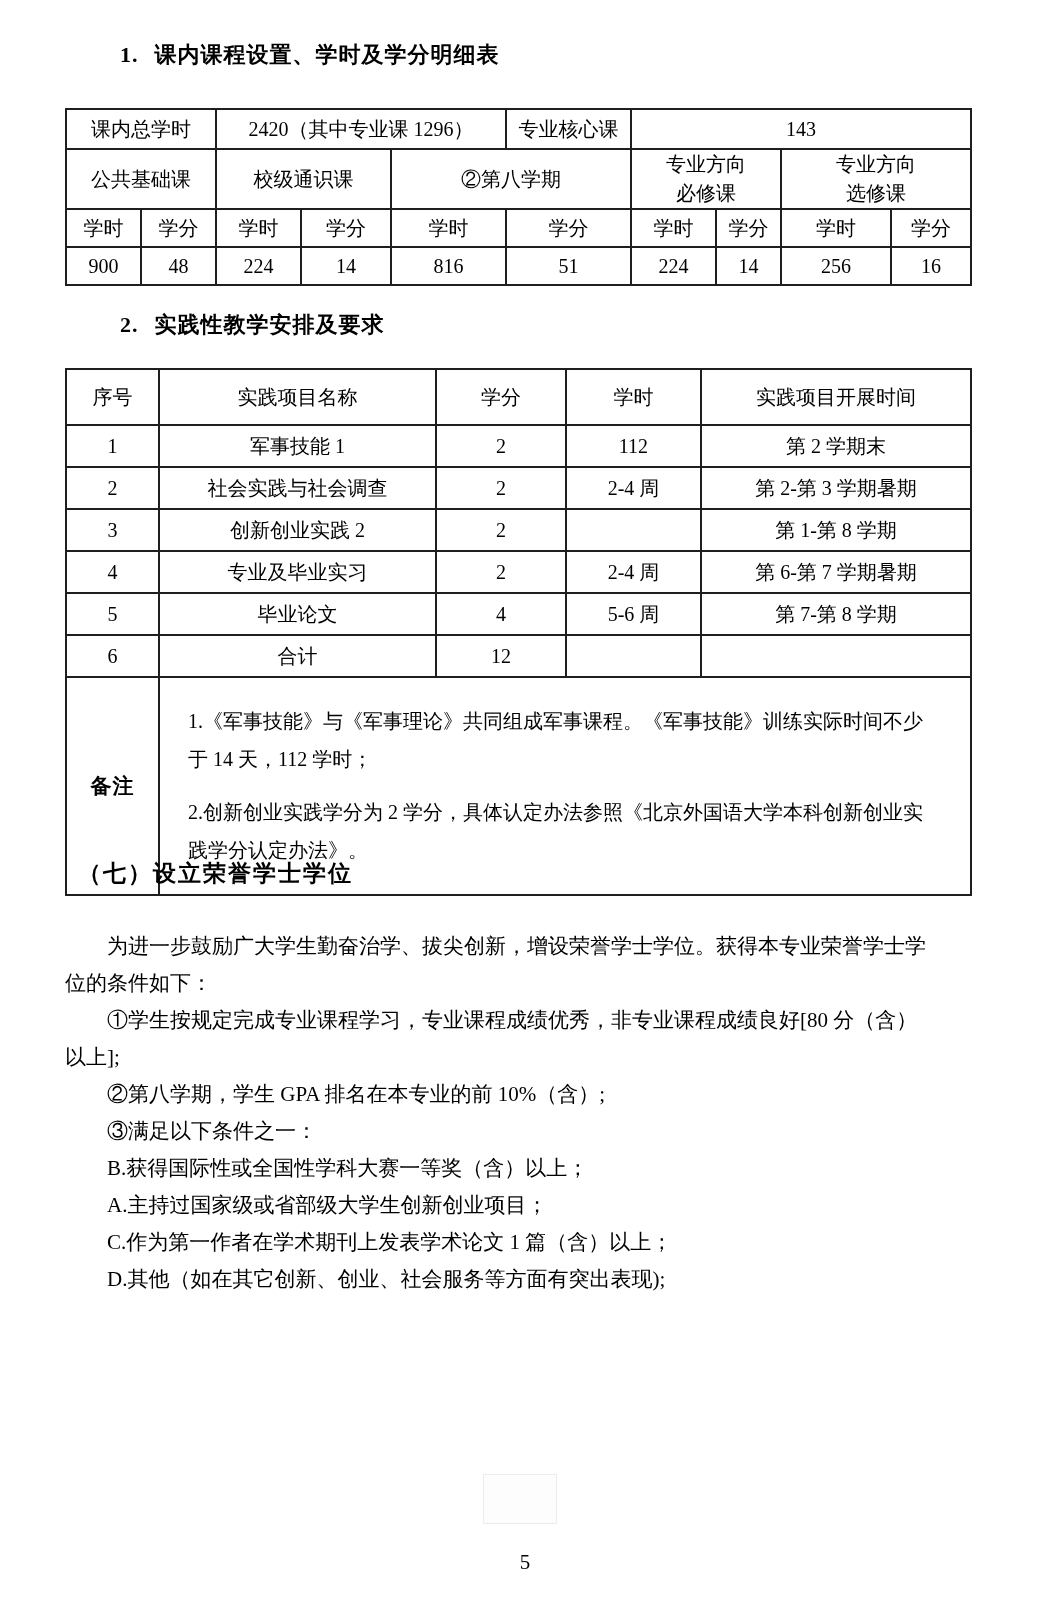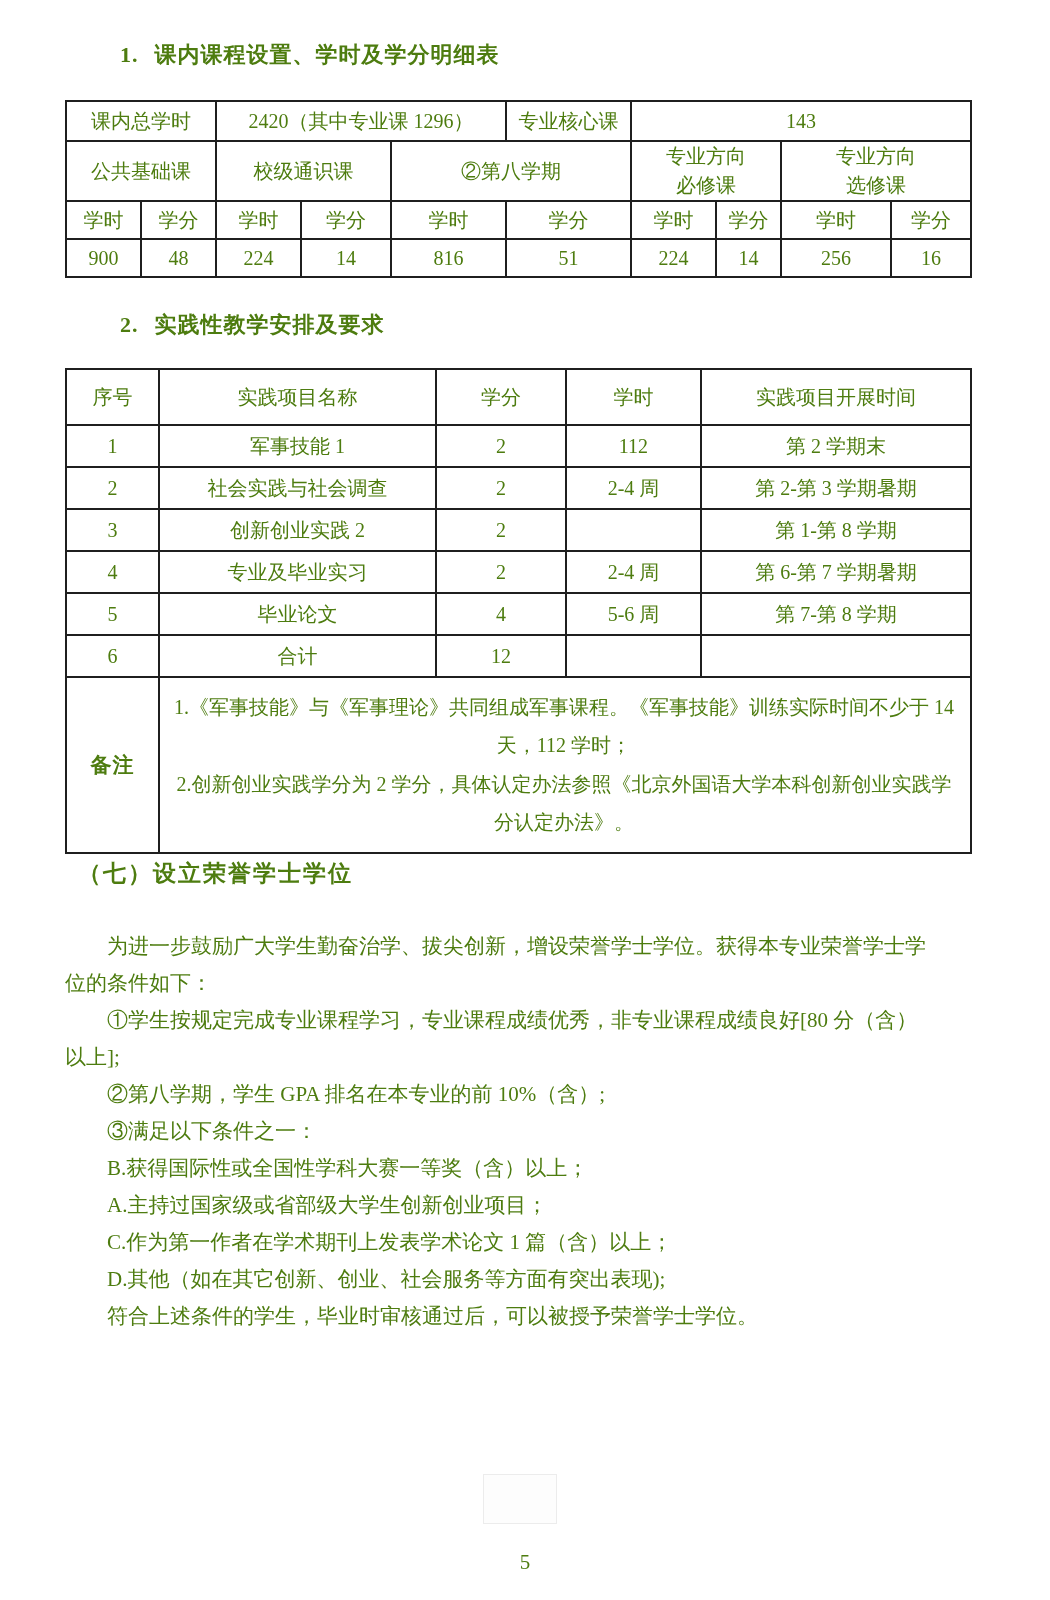--- a/index.html
+++ b/index.html
@@ -2,21 +2,21 @@
 <html><head>
 <meta charset="utf-8">
 <style>
   html,body{margin:0;padding:0;background:#ffffff;}
   .page{
     position:relative;
     width:1050px;height:1600px;
     margin:0 auto;
     background:#ffffff;
     font-family:"Liberation Serif","DejaVu Serif",serif;
-    color:#4d7c0f;
+    color:#000000;
     overflow:hidden;
   }
   .heading{
     position:absolute;
     font-weight:bold;
     font-size:22px;
     letter-spacing:1px;
     white-space:nowrap;
   }
   .heading .num{margin-right:16px;}
@@ -28,38 +28,38 @@
   td{
     border:2px solid #1f1f1f;
     text-align:center;
     vertical-align:middle;
     font-size:20px;
     padding:0 4px;
     overflow:hidden;
     white-space:pre-line;
     line-height:1.45;
   }
-  .table1{top:100px;width:905px;border-radius:11px;}
+  .table1{top:108px;width:905px;border-radius:11px;}
   .table1 .r1 td{height:38px;}
   .table1 .r2 td{height:58px;}
   .table1 .r3 td{height:36px;}
   .table1 .r4 td{height:36px;}
 
   .table2{top:368px;width:905px;}
   .table2 .hrow td{height:54px;}
   .table2 .drow td{height:40px;}
   .remark-label{font-weight:bold;font-size:21px;letter-spacing:1px;}
   .remark-cell{
     text-align:left;
     padding:10px 16px 10px 14px;
     line-height:1.92;
     font-size:20px;
     white-space:normal;
   }
-  .remark-cell .remark-line{margin:0;text-align:center;}
+  .remark-cell .remark-line{margin:14px;}
 
   .bodytext{
     position:absolute;
     top:928px;left:65px;width:915px;
     font-size:21px;
     line-height:37px;
   }
   .bline{white-space:nowrap;}
   .bline.ind{padding-left:42px;}
 
@@ -220,20 +220,19 @@
     <div class="bline ind">为进一步鼓励广大学生勤奋治学、拔尖创新，增设荣誉学士学位。获得本专业荣誉学士学</div>
     <div class="bline">位的条件如下：</div>
     <div class="bline ind">①学生按规定完成专业课程学习，专业课程成绩优秀，非专业课程成绩良好[80 分（含）</div>
     <div class="bline">以上];</div>
     <div class="bline ind">②第八学期，学生 GPA 排名在本专业的前 10%（含）;</div>
     <div class="bline ind">③满足以下条件之一：</div>
     <div class="bline ind">B.获得国际性或全国性学科大赛一等奖（含）以上；</div>
     <div class="bline ind">A.主持过国家级或省部级大学生创新创业项目；</div>
     <div class="bline ind">C.作为第一作者在学术期刊上发表学术论文 1 篇（含）以上；</div>
     <div class="bline ind">D.其他（如在其它创新、创业、社会服务等方面有突出表现);</div>
-    <div class="bline ind">符合上述条件的学生，毕业时审核通过后，可以被授予荣誉学士学位。</div>
   </div>
 
   <div class="placeholder-box"></div>
 
   <div class="page-number">5</div>
 
 </div>
 
 </body></html>

